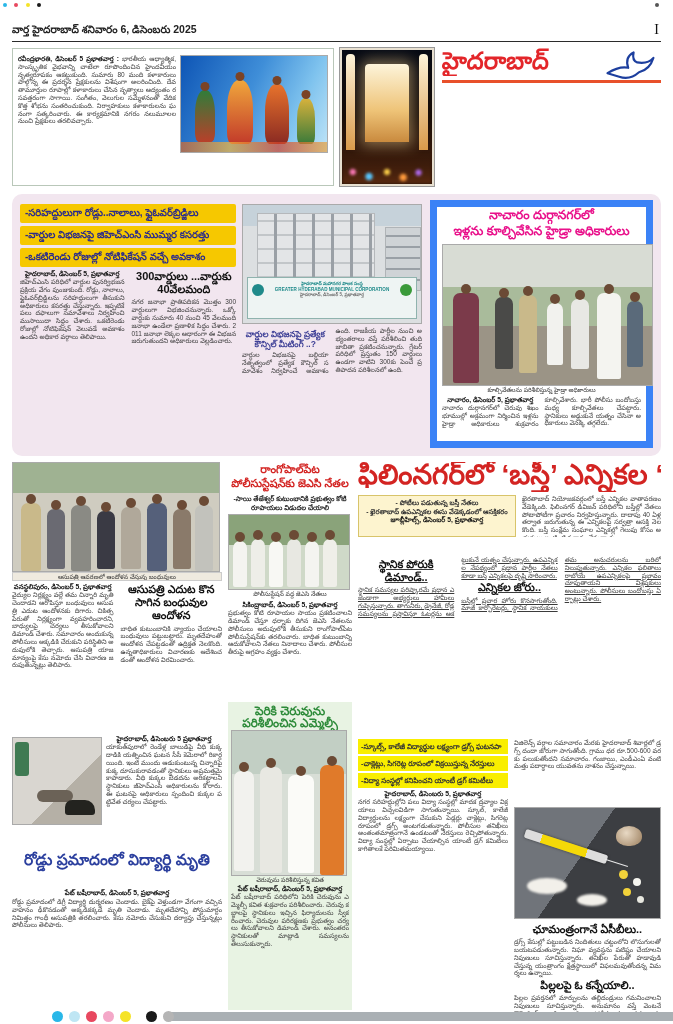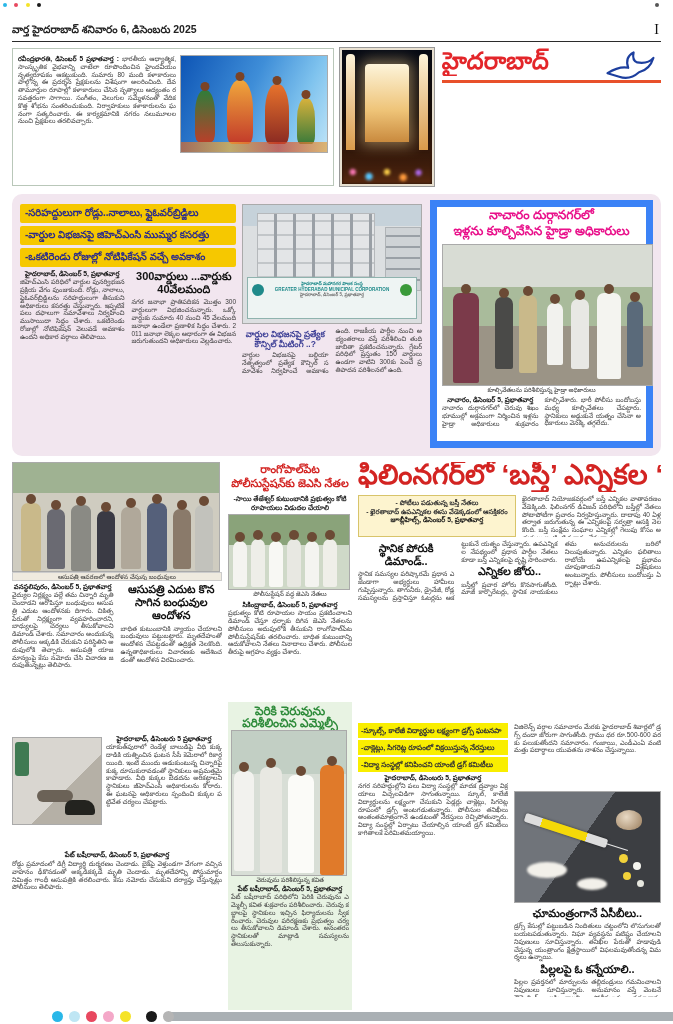--- a/index.html
+++ b/index.html
@@ -122,21 +122,21 @@
   .kavitha-block { margin-top:5px; background:#e8f3e3; padding:3px 3px; height:308px; }
   .h-dgreen { color:#2e8b3a; font-weight:bold; font-size:12px; line-height:12px; text-align:center; height:25px; overflow:hidden; }
   .kavitha-photo { width:116px; height:146px; background:linear-gradient(180deg,#c2cfc4 0 30%,#d8ded6 30% 100%); }
   .kavitha-body { height:102px; }
 
   .film-head { font-size:28px; line-height:26px; height:30px; white-space:nowrap; }
   .film-top { display:flex; gap:6px; margin-top:3px; }
   .film-bullets { width:158px; background:#fdf4cf; border:1px solid #d8c46a; padding:2px 3px; height:42px; overflow:hidden; }
   .film-bullets .fb { display:block; font-size:6.8px; line-height:9px; font-weight:bold; color:#333; text-align:center; white-space:nowrap; overflow:hidden; }
   .film-intro { flex:1; height:42px; }
-  .film-body { margin-top:3px; height:178px; column-count:3; column-gap:7px; }
+  .film-body { margin-top:19px; height:178px; column-count:3; column-gap:7px;text-decoration:underline; }
 
   .drugs-art { margin-top:5px; }
   .drugs-bar { background:#1b63c8; color:#fff; font-weight:bold; font-size:15px; line-height:20px;
                text-align:center; height:26px; overflow:hidden; white-space:nowrap; border-radius:2px; padding-top:3px; }
   .drugs-cols { display:flex; gap:6px; margin-top:4px; }
   .drugs-left { width:150px; }
   .d-bullet { display:block; background:#f9ee00; color:#333; font-weight:bold; font-size:7.2px; line-height:9px;
               padding:2.5px 3px; margin-bottom:2px; height:15px; overflow:hidden; white-space:nowrap; }
   .drugs-left .body-text { height:198px; margin-top:2px; }
   .drugs-right { width:147px; }
@@ -289,20 +289,21 @@
             <span style="position:absolute;left:2px;top:4px;width:14px;height:34px;background:#3f7a52;border-radius:3px"></span>
             <span style="position:absolute;left:24px;top:52px;width:36px;height:12px;background:#6b6257;border-radius:6px"></span>
             <span style="position:absolute;left:52px;top:62px;width:30px;height:15px;background:#23231f;border-radius:7px 10px 3px 3px"></span>
           </span>
           <span class="dateline">హైదరాబాద్, డిసెంబరు 5 ప్రభాతవార్త</span>
           <span>యాకుత్‌పురాలో రెండేళ్ల బాలుడిపై వీధి కుక్క దాడికి యత్నించిన ఘటన సీసీ కెమెరాలో రికార్డయింది. ఇంటి ముందు ఆడుకుంటున్న చిన్నారిపై కుక్క దూసుకురావడంతో స్థానికులు అప్రమత్తమై కాపాడారు. వీధి కుక్కల బెడదను అరికట్టాలని స్థానికులు జీహెచ్‌ఎంసీ అధికారులను కోరారు. ఈ ఘటనపై అధికారులు స్పందించి కుక్కల పట్టివేత చర్యలు చేపట్టారు.</span>
         </div>
       </div>
 
       <div class="acc-art">
+        <div class="h-navy acc-head">రోడ్డు ప్రమాదంలో విద్యార్థి మృతి</div>
         <span class="dateline">పేట్ బషీరాబాద్, డిసెంబర్ 5, ప్రభాతవార్త</span>
         <div class="acc-body body-text">రోడ్డు ప్రమాదంలో డిగ్రీ విద్యార్థి దుర్మరణం చెందాడు. బైక్‌పై వెళ్తుండగా వేగంగా వచ్చిన వాహనం ఢీకొనడంతో అక్కడికక్కడే మృతి చెందాడు. మృతదేహాన్ని పోస్టుమార్టం నిమిత్తం గాంధీ ఆసుపత్రికి తరలించారు. కేసు నమోదు చేసుకుని దర్యాప్తు చేస్తున్నట్లు పోలీసులు తెలిపారు.</div>
       </div>
     </div>
 
     <div class="colB">
       <div>
         <div class="h-red jac-head">రాంగోపాల్‌పేట పోలీసుస్టేషన్‌కు జెఎసి నేతల తరలింపు</div>
         <div class="jac-bullet">-సాయి తేజేశ్వర్ కుటుంబానికి ప్రభుత్వం కోటి రూపాయలు విడుదల చేయాలి</div>
         <div class="photo jac-photo">

